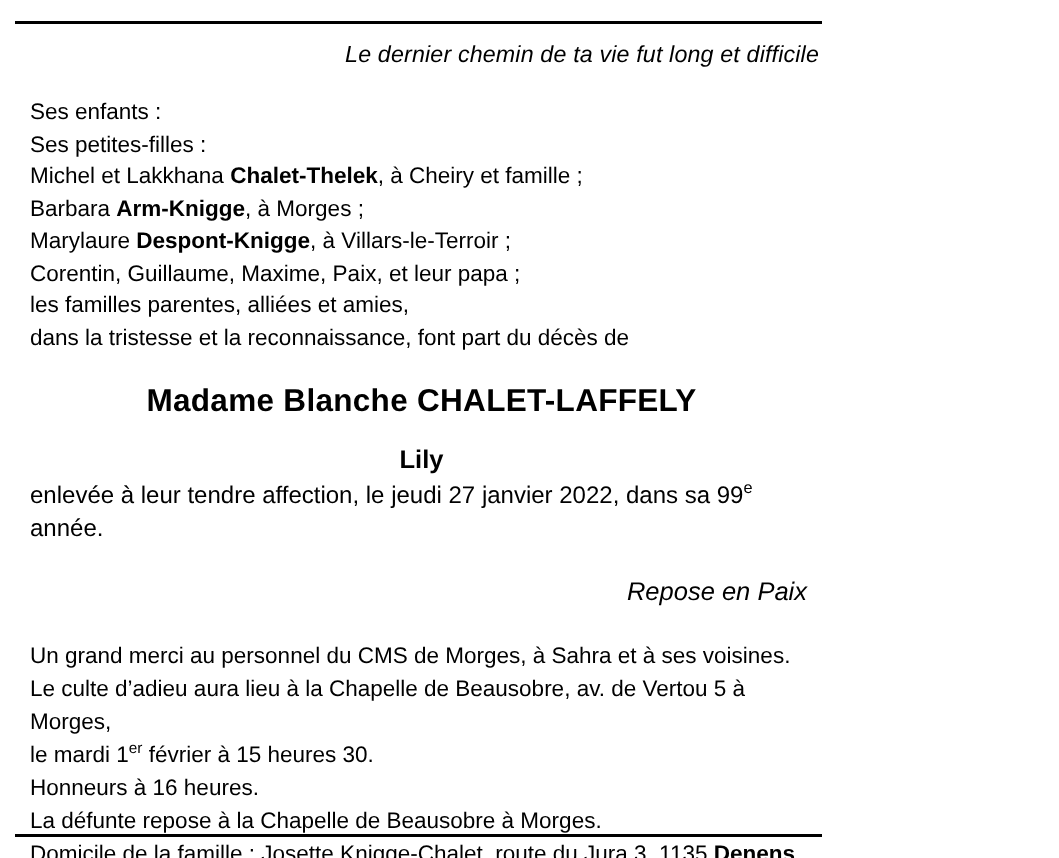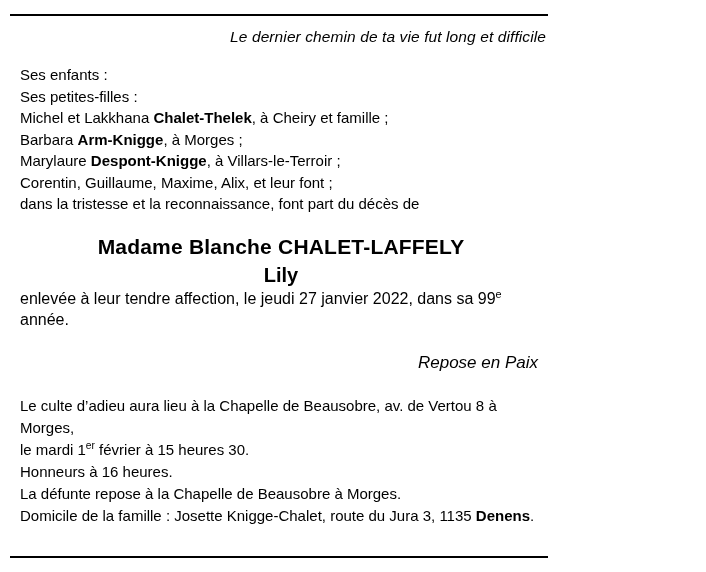--- a/index.html
+++ b/index.html
@@ -65,24 +65,24 @@
     margin-top: 18px;
   }
   .deceased-name {
     font-size: 21px;
     font-weight: bold;
     letter-spacing: 0.2px;
     line-height: 28px;
     text-align: center;
   }
   .deceased-nick {
-    font-size: 20px;
+    font-size: 17px;
     font-weight: bold;
     line-height: 24px;
-    margin-top: 2px;
+    margin-top: 13px;
   }
   .after-name {
     font-size: 16px;
     line-height: 21.5px;
     margin-top: 1px;
   }
   .repose {
     text-align: right;
     font-style: italic;
     font-size: 17px;
@@ -117,36 +117,38 @@
 
     <div class="line"><span>Ses petites-filles :</span></div>
 
     <div class="line">Michel et Lakkhana <b>Chalet-Thelek</b>, à Cheiry et famille ;</div>
 
     <div class="line">Barbara <b>Arm-Knigge</b>, à Morges ;</div>
 
     <div class="line">Marylaure <b>Despont-Knigge</b>, à Villars-le-Terroir ;</div>
 
 
-    <div class="line"><span>Corentin, Guillaume, Maxime, Alix, et leur font ;</span></div>
+    <div class="line"><span>Corentin, Guillaume, Maxime, Paix, et leur papa ;</span></div>
 
+    <div class="line"><span>les familles parentes, alliées et amies,</span></div>
 
     <div class="line"><span>dans la tristesse et la reconnaissance, font part du décès de</span></div>
 
     <div class="name-block">
       <div class="deceased-name">Madame Blanche CHALET-LAFFELY</div>
       <div class="deceased-nick">Lily</div>
     </div>
 
     <div class="after-name"><span>enlevée à leur tendre affection, le jeudi 27 janvier 2022, dans sa 99</span><sup>e</sup><span> année.</span></div>
 
     <div class="repose">Repose en Paix</div>
 
     <div class="closing-block">
-      <div class="line">Le culte d’adieu aura lieu à la Chapelle de Beausobre, av. de Vertou 8 à Morges,</div>
+      <div class="line">Un grand merci au personnel du CMS de Morges, à Sahra et à ses voisines.</div>
+      <div class="line">Le culte d’adieu aura lieu à la Chapelle de Beausobre, av. de Vertou 5 à Morges,</div>
       <div class="line"><span>le mardi 1</span><sup>er</sup><span> février à 15 heures 30.</span></div>
       <div class="line">Honneurs à 16 heures.</div>
       <div class="line">La défunte repose à la Chapelle de Beausobre à Morges.</div>
       <div class="line"><span>Domicile de la famille : Josette Knigge-Chalet, route du Jura 3, 1135 </span><b>Denens</b><span>.</span></div>
     </div>
 
   </div>
 
   <hr class="rule rule-bottom">
 

